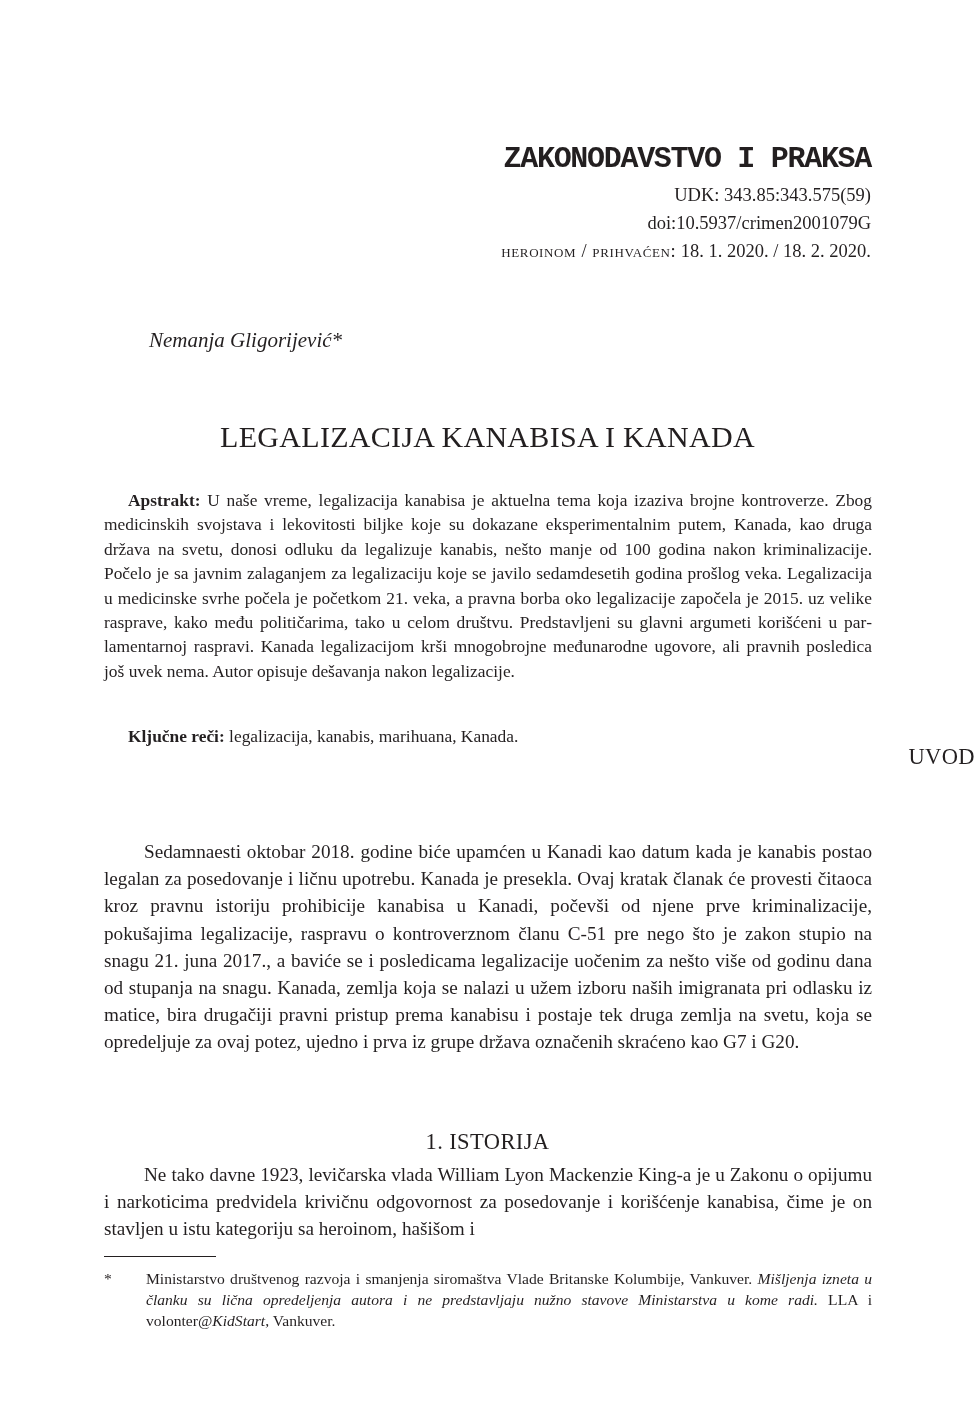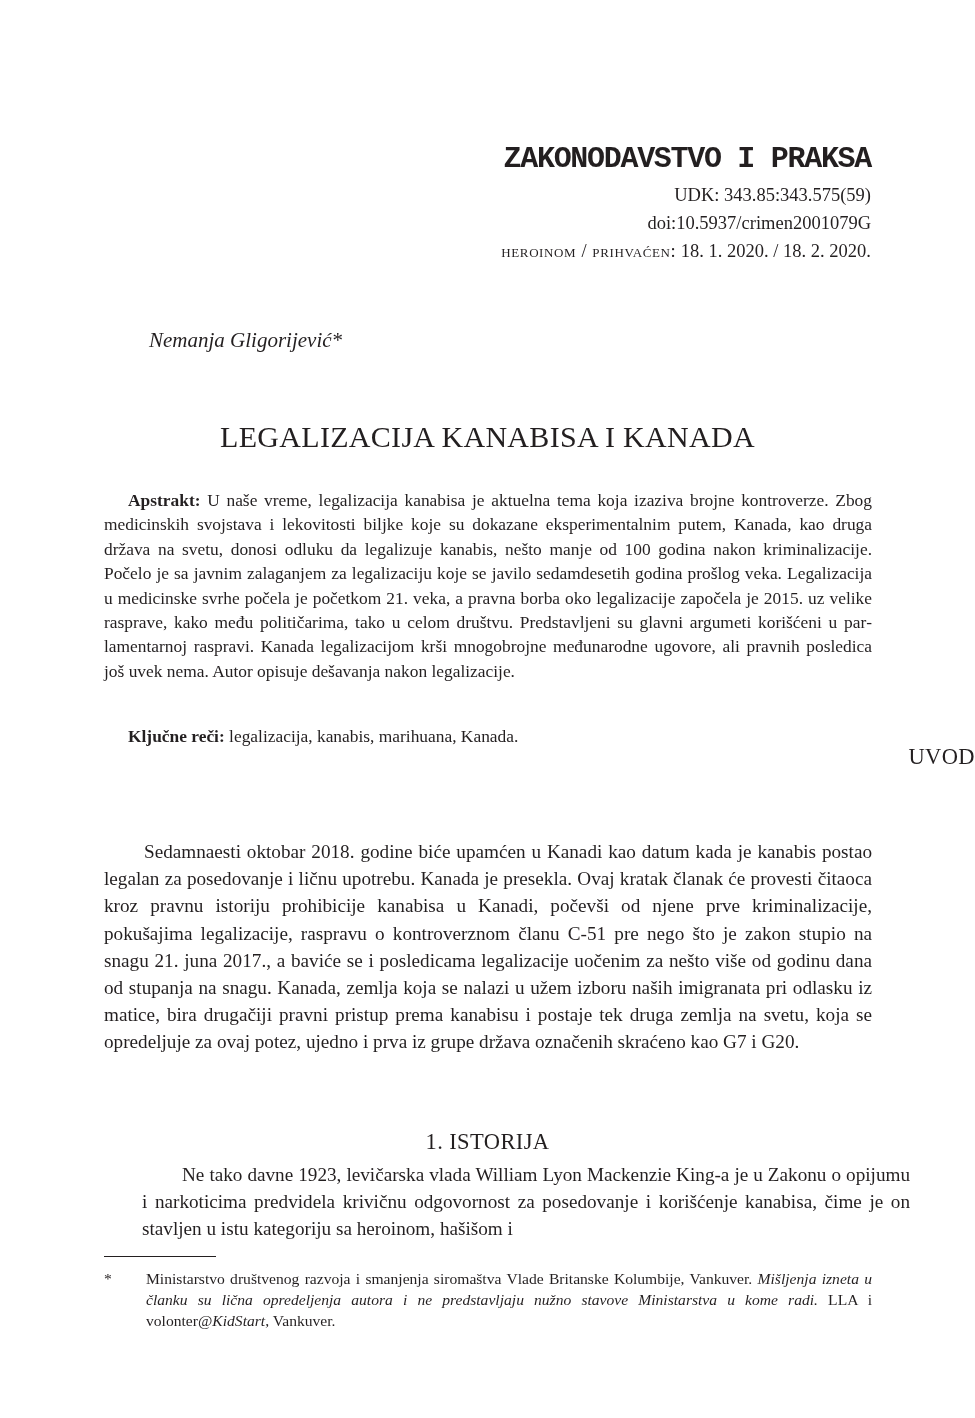--- a/index.html
+++ b/index.html
@@ -13,21 +13,21 @@
     .author { position: absolute; left: 104px; top: 328px; font-style: italic; font-size: 21px; white-space: nowrap; margin-left: 45px; }
     .article-title { position: absolute; left: 0; width: 975px; top: 420px; text-align: center; font-size: 30px; letter-spacing: 0.3px; }
     .abstract { position: absolute; left: 104px; width: 768px; top: 488px; font-size: 17.4px; line-height: 24.4px; text-align: justify; hyphens: manual; }
     .abstract b, .keywords b { font-weight: bold; margin-left: 24px; }
     .keywords { position: absolute; left: 104px; width: 768px; top: 724px; font-size: 17.4px; line-height: 24px; }
     .section-heading { position: absolute; left: 0; width: 975px; text-align: center; font-size: 22.5px; letter-spacing: 0.4px; }
     .section-heading.uvod { top: 744px; text-align: right; }
     .section-heading.istorija { top: 1113px; margin-top: 16px; }
     .body-par { position: absolute; left: 104px; width: 768px; font-size: 19.2px; line-height: 27.2px; text-align: justify; text-indent: 40px; }
     .body-par.p1 { top: 838px; }
-    .body-par.p2 { top: 1161px; margin-left: 38px; }
+    .body-par.p2 { top: 1161px; }
     .footnote-rule { position: absolute; left: 104px; top: 1256px; width: 112px; height: 0; border-top: 1.3px solid #231f20; }
     .footnote { position: absolute; left: 104px; width: 768px; top: 1268px; font-size: 15.6px; line-height: 21.2px; }
     .footnote .mark { position: absolute; left: 0; top: 0; }
     .footnote .fn-text { margin-left: 42px; text-align: justify; }
     .footnote i { font-style: italic; }
   </style>
 </head>
 <body>
 
 <div class="journal-title">ZAKONODAVSTVO I PRAKSA</div>

